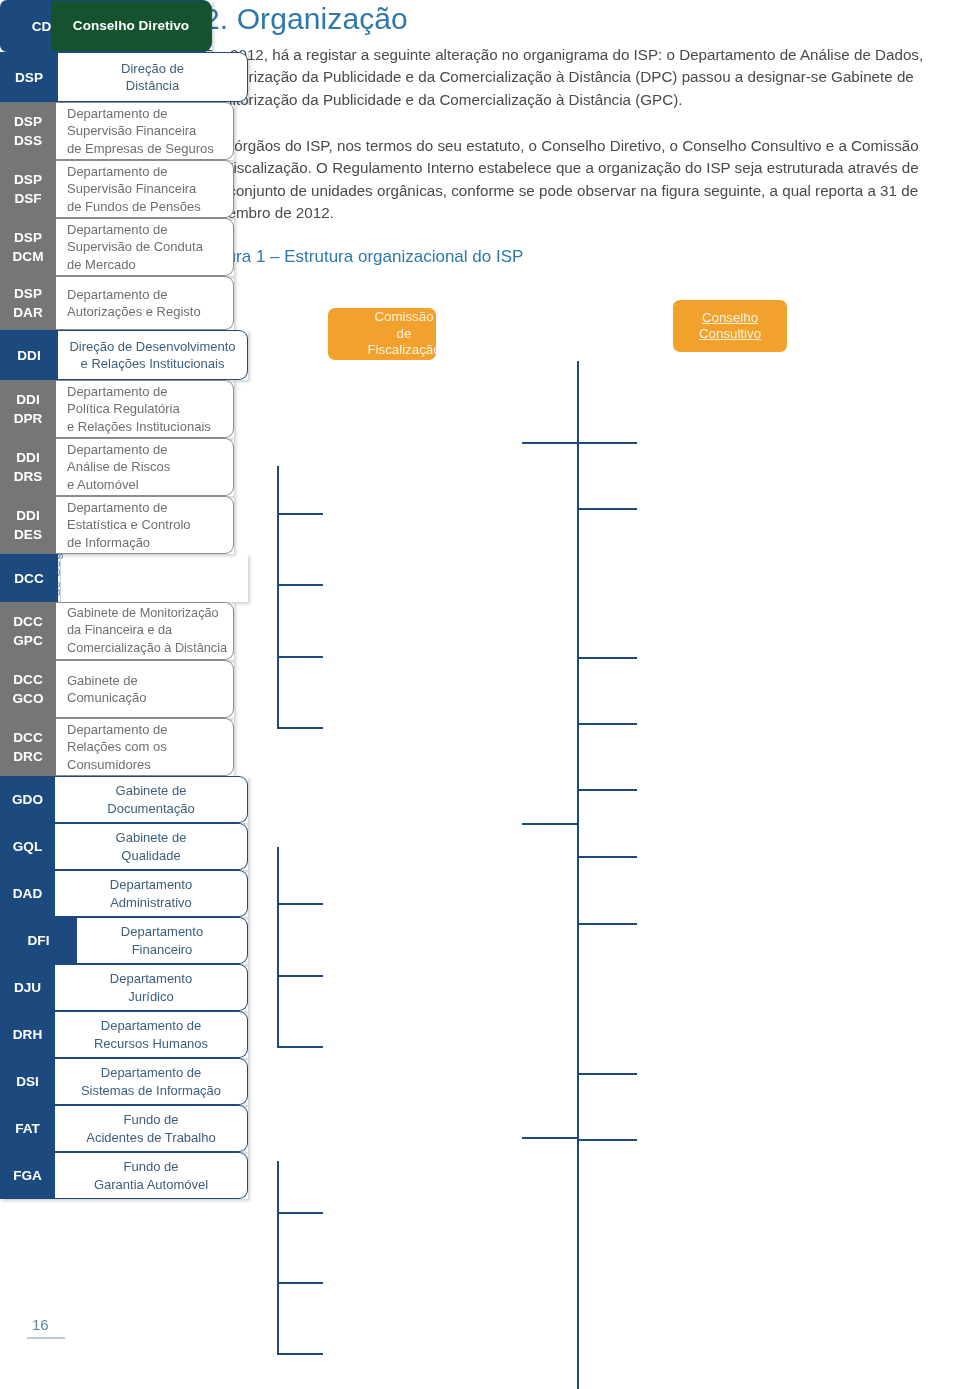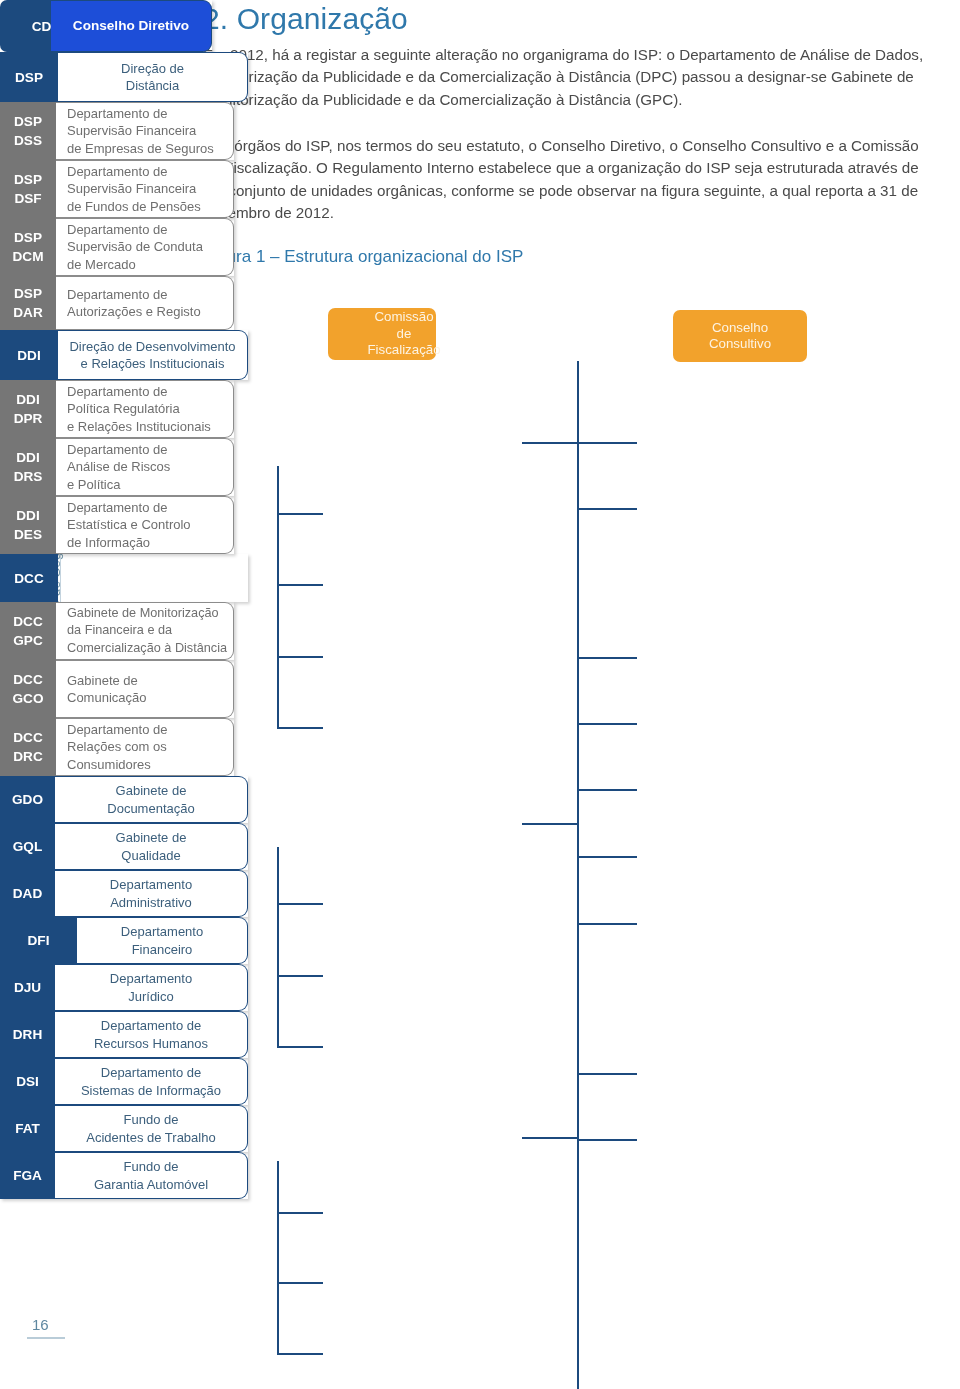--- a/index.html
+++ b/index.html
@@ -139,24 +139,24 @@
 
     <div class="box pill orange" style="left:328px;top:308px;width:108px;height:52px;padding-left:44px;">
       <div>
         <span>Comissão de</span><br>
         <span>Fiscalização</span>
       </div>
     </div>
 
     <div class="unit navy shadow" style="left:451px;top:308px;width:212px;height:52px;">
       <div class="code" style="width:51px;border-top-left-radius:7px;border-bottom-left-radius:7px;padding-left:36px;">CDI</div>
-      <div class="body" style="background:#1d4ed8;border-color:#1c4a7e;color:#fff;font-weight:bold;font-size:13.6px;">Conselho Diretivo</div>
-    </div>
-
-    <div class="box pill orange" style="left:673px;top:310px;width:134px;height:52px;">
+      <div class="body" style="background:#14532d;border-color:#1c4a7e;color:#fff;font-weight:bold;font-size:13.6px;">Conselho Diretivo</div>
+    </div>
+
+    <div class="box pill orange" style="left:673px;top:300px;width:114px;height:52px;text-decoration:underline;">
       <div>
         <span>Conselho</span><br>
         <span>Consultivo</span>
       </div>
     </div>
 
     <div class="unit navy shadow" style="left:276px;top:417px;width:248px;height:50px;">
       <div class="code" style="width:58px;">DSP</div>
       <div class="body">
         <div>
@@ -247,21 +247,21 @@
 
     <div class="unit gray shadow" style="left:322px;top:946px;width:234px;height:58px;">
       <div class="code" style="width:56px;">
         <span>DDI</span>
         <span>DRS</span>
       </div>
       <div class="body">
         <div>
           <span>Departamento de</span><br>
           <span>Análise de Riscos</span><br>
-          <span>e Política</span>
+          <span>e Automóvel</span>
         </div>
       </div>
     </div>
 
     <div class="unit gray shadow" style="left:322px;top:1018px;width:234px;height:58px;">
       <div class="code" style="width:56px;">
         <span>DDI</span>
         <span>DES</span>
       </div>
       <div class="body">

